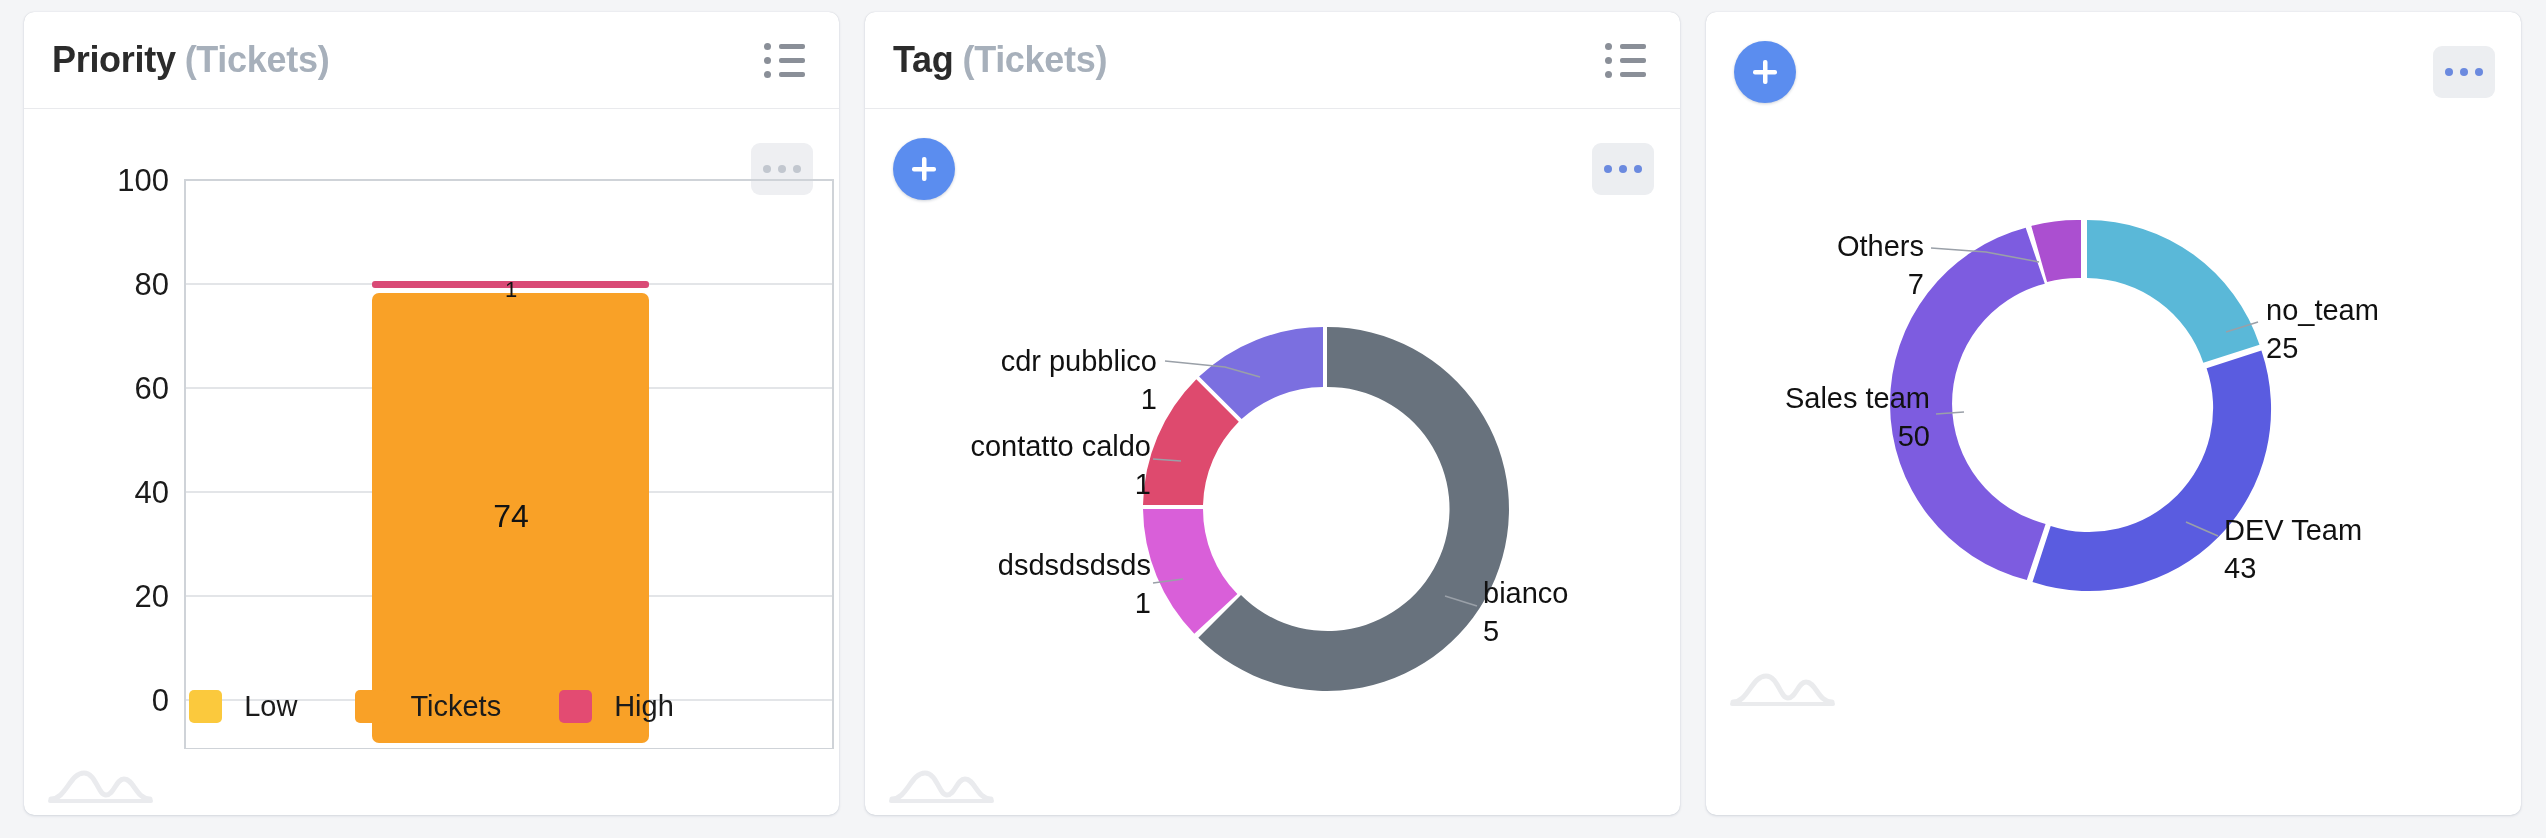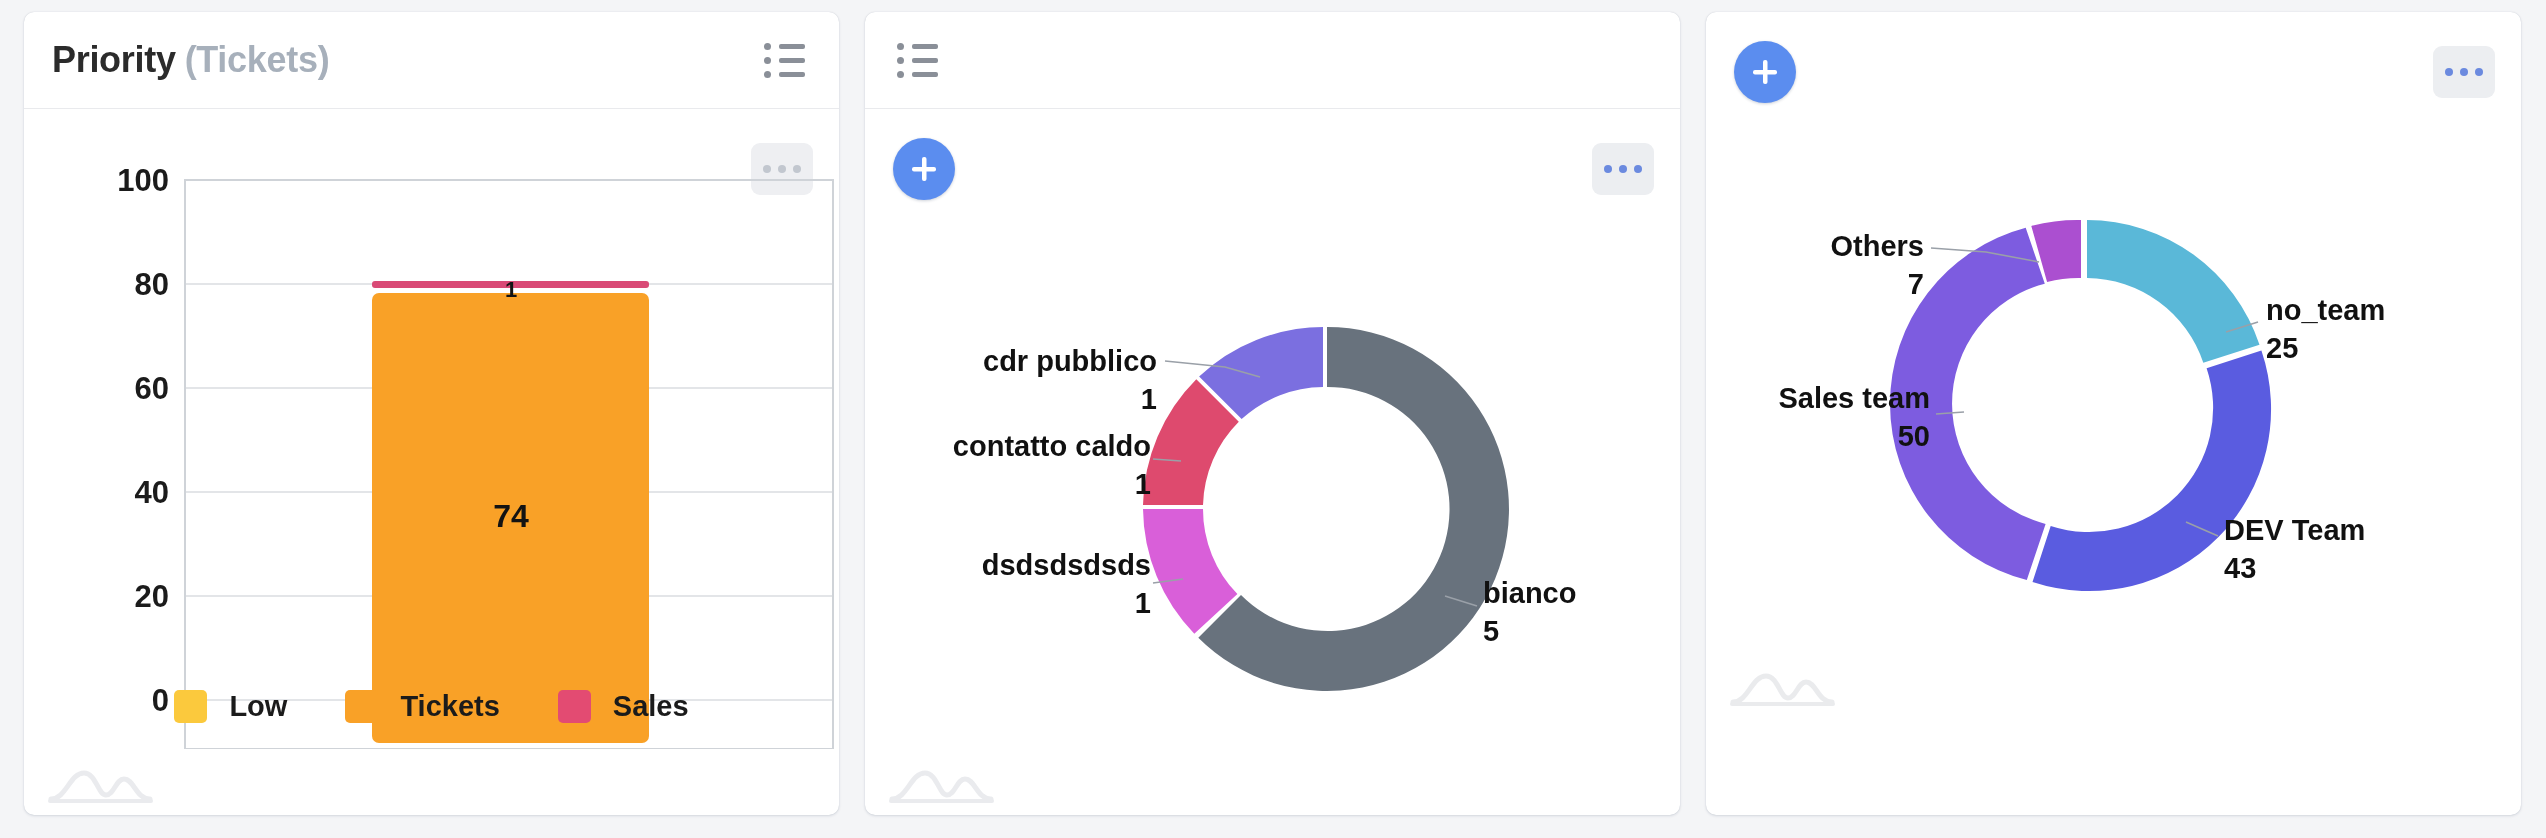--- a/index.html
+++ b/index.html
@@ -42,21 +42,21 @@
   }
   .title-main { color: #2b2b2b; }
   .title-sub  { color: #a7b0bb; margin-left: 9px; }
 
   
   .list-icon { display: flex; flex-direction: column; gap: 7px; cursor: pointer; padding: 4px; }
   .list-icon .row { display: flex; align-items: center; gap: 8px; }
   .list-icon .dot { width: 7px; height: 7px; border-radius: 50%; background: #8a8f98; }
   .list-icon .bar { width: 26px; height: 5px; border-radius: 2px; background: #8a8f98; }
 
-  .card-body { position: relative; height: 706px; font-weight: bold; }
+  .card-body { position: relative; height: 706px; }
 
   
   .plus-btn {
     position: absolute; left: 28px; top: 29px;
     width: 62px; height: 62px; border-radius: 50%;
     background: #5b8def;
     display: flex; align-items: center; justify-content: center;
     cursor: pointer;
     box-shadow: 0 1px 3px rgba(9,30,66,0.2);
   }
@@ -164,34 +164,37 @@
           <div class="legend-item">
             <span class="legend-swatch" style="background:#fbc93d"></span>
             <span class="legend-label">Low</span>
           </div>
           <div class="legend-item">
             <span class="legend-swatch" style="background:#f9a127"></span>
             <span class="legend-label">Tickets</span>
           </div>
           <div class="legend-item">
             <span class="legend-swatch" style="background:#e34b72"></span>
-            <span class="legend-label">Sales</span>
+            <span class="legend-label">High</span>
           </div>
         </div>
       </div>
 
       <svg class="wave-wm" width="105" height="46" viewBox="0 0 105 46">
         <path d="M3 36 C18 36 22 10 36 10 C48 10 50 32 58 32 C66 32 68 16 76 16 C86 16 88 36 102 36" fill="none" stroke="#d9dbe0" stroke-width="5" stroke-linecap="round"></path>
         <line x1="2" y1="38" x2="103" y2="38" stroke="#d9dbe0" stroke-width="4" stroke-linecap="round"></line>
       </svg>
     </div>
   </div>
 
   <div class="card">
     <div class="card-header">
+      <div class="card-title">
+        <span class="title-main">Tag</span><span class="title-sub">(Tickets)</span>
+      </div>
       <div class="list-icon">
         <div class="row">
             <span class="dot"></span>
             <span class="bar"></span>
           </div>
         <div class="row">
             <span class="dot"></span>
             <span class="bar"></span>
           </div>
         <div class="row">

